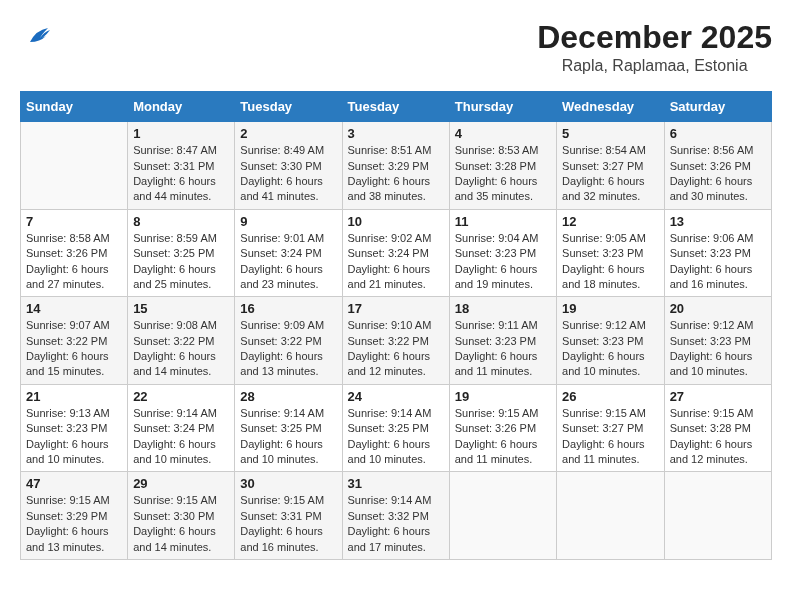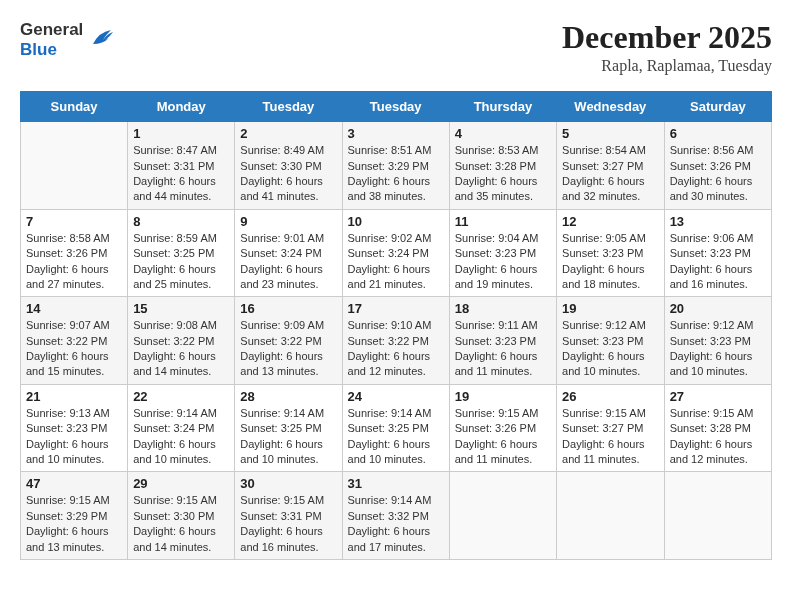--- a/index.html
+++ b/index.html
@@ -10,22 +10,21 @@
       min-height: 612px;
       padding: 20px;
     }
     .header-area {
       display: flex;
       justify-content: space-between;
       align-items: flex-start;
       margin-bottom: 16px;
     }
     .title-area {
-      text-align: right;
-      font-family: Liberation Serif, serif;
+      text-align: center;
     }
     .month-title {
       font-size: 32px;
       font-weight: bold;
       color: #222;
       line-height: 1.1;
     }
     .location-title {
       font-size: 16px;
       color: #444;
@@ -35,21 +34,21 @@
       width: 100%;
       border-collapse: collapse;
       border: 1px solid #ccc;
     }
     .calendar thead tr th {
       background-color: #2a7abf;
       color: #fff;
       font-size: 13px;
       font-weight: bold;
       padding: 7px 5px;
-      text-align: center;
+      text-align: left;
       border: 1px solid #2a7abf;
     }
     .calendar tbody tr td {
       vertical-align: top;
       border: 1px solid #ccc;
       padding: 4px 5px;
       font-size: 11px;
       color: #333;
       width: 108px;
       min-height: 80px;
@@ -98,34 +97,30 @@
     .logo-bird {
       margin-left: 2px;
     }
   </style>
 </head>
 <body>
 
 <div class="header-area">
   <div class="logo-wrapper">
     <div class="logo-row">
-      <div>
-        <div class="logo-line1">General</div>
-        <div class="logo-line2">Blue</div>
-      </div>
       <div class="logo-bird">
         <svg width="32" height="32" viewBox="0 0 32 32">
           <path d="M8 22 Q14 10 26 8 Q20 14 18 18 Q22 12 28 10 Q22 18 16 20 Q20 18 24 16 Q18 22 8 22Z" fill="#1a6bbf"></path>
         </svg>
       </div>
     </div>
   </div>
   <div class="title-area">
     <div class="month-title">December 2025</div>
-    <div class="location-title">Rapla, Raplamaa, Tuesday</div>
+    <div class="location-title">Rapla, Raplamaa, Estonia</div>
   </div>
 </div>
 
 <table class="calendar">
   <thead>
     <tr>
     <th>Sunday</th>
         <th>Monday</th>
         <th>Tuesday</th>
         <th>Tuesday</th>

